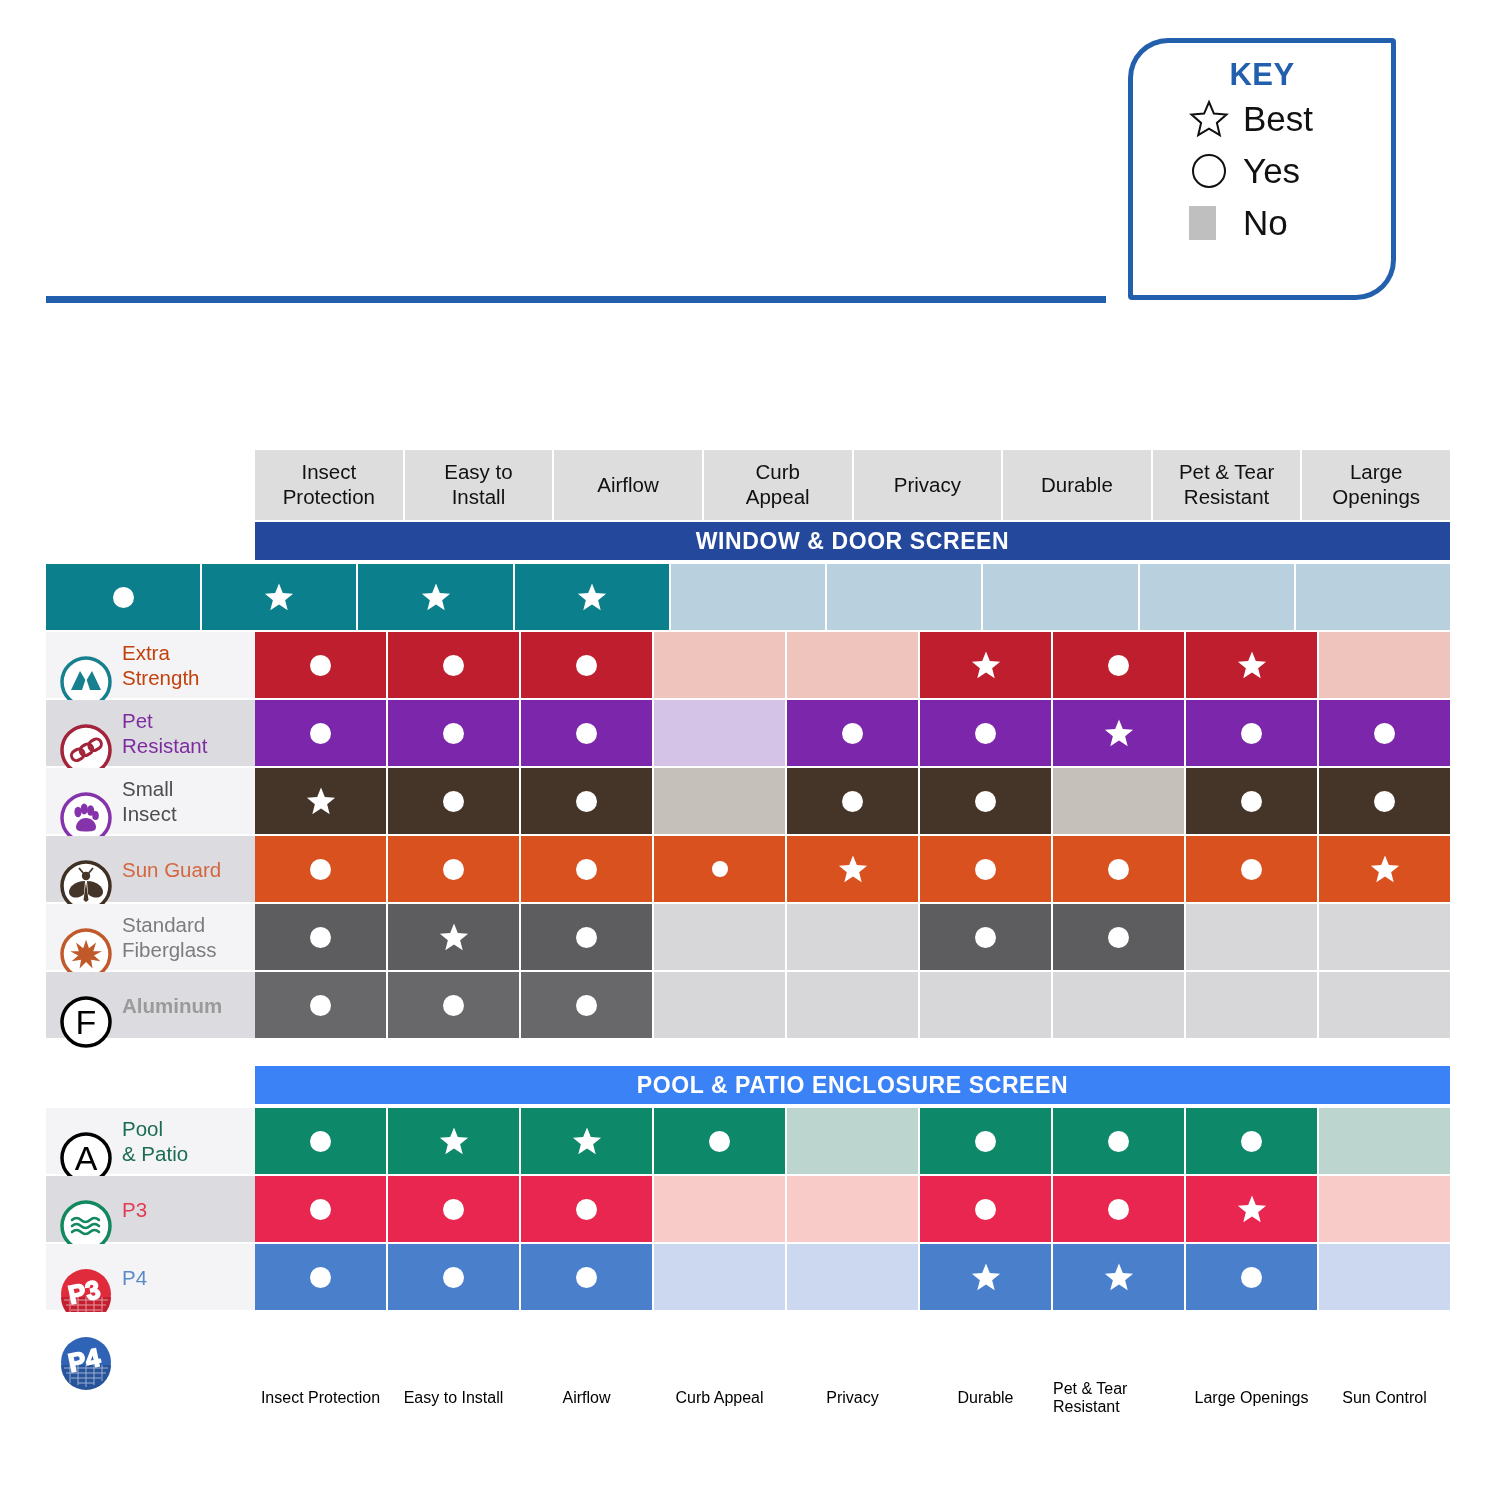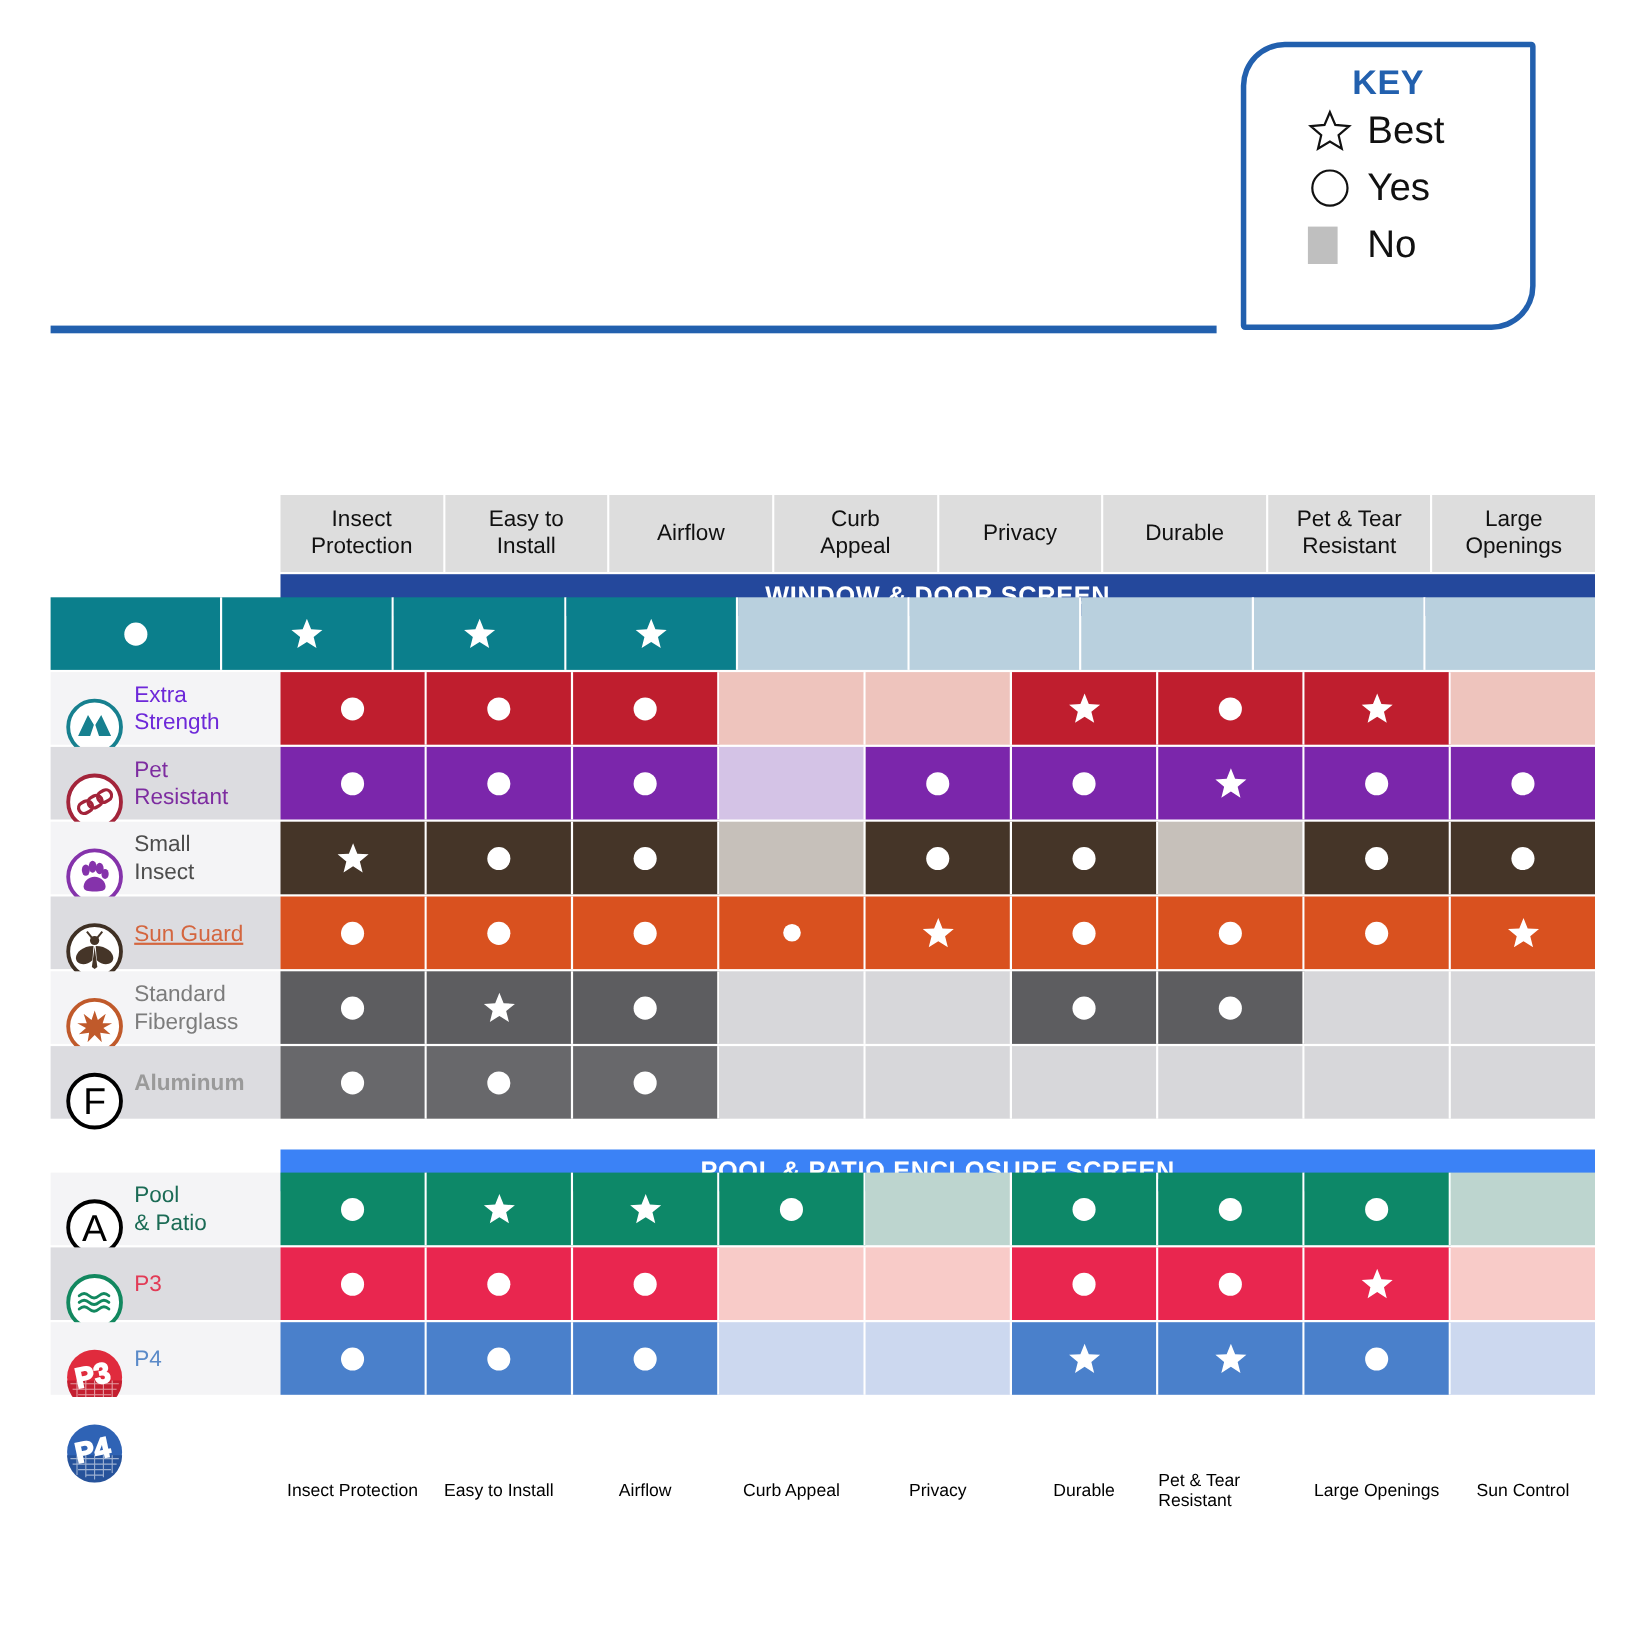--- a/index.html
+++ b/index.html
@@ -71,21 +71,21 @@
   .colhead-row .cell {
     background: #dddddd;
     font-size: 20.5px; color: #111111; text-align: center;
     line-height: 1.2; white-space: pre-line;
     height: 70px; font-weight: normal;
   }
   .colhead-row { margin-bottom: 2px; }
   .colfoot-row { margin-top: 2px; }
 
   
-  .banner-row { height: 21px; }
+  .banner-row { height: 42px; }
   .banner {
     flex: 1 1 auto; background: #24489c; color: #ffffff;
     font-weight: bold; font-size: 23px; letter-spacing: .6px;
     display: flex; align-items: center; justify-content: center;
     height: 38px;
   }
   .banner-spacer { width: 209px; flex: 0 0 209px; }
 
   .data-row { height: 66px; margin-bottom: 2px; }
   .data-row .cell { height: 66px; }
@@ -195,21 +195,21 @@
           <div class="cell" style="background: rgb(185, 208, 222);"></div>
         </div>
       </div>
       <div class="trow data-row">
         <div class="rowlabel" style="background: rgb(244, 244, 246);">
           <div class="icon-slot"><svg width="56" height="56" viewBox="0 0 56 56">
               <circle cx="28" cy="28" r="24" fill="#fff" stroke="#17808f" stroke-width="3.5"></circle>
         <path d="M13 36 L22 17 L28 27 L34 17 L43 36 Z" fill="#17808f"></path>
         <path d="M24 36 L28 24 L32 36 Z" fill="#fff"></path>
             </svg></div>
-          <div class="rl-text" style="color: #6d28d9;">Extra
+          <div class="rl-text" style="color: #c2410c;">Extra
 Strength</div>
         </div>
         <div class="cells">
           <div class="cell" style="background: rgb(191, 30, 46);">
             <span class="dot"></span>
           </div>
           <div class="cell" style="background: rgb(191, 30, 46);">
             <span class="dot"></span>
           </div>
           <div class="cell" style="background: rgb(191, 30, 46);">
@@ -333,21 +333,21 @@
               <circle cx="28" cy="28" r="24" fill="#fff" stroke="#3f3024" stroke-width="3.5"></circle>
         <g fill="#453528">
           <circle cx="28" cy="18" r="4.2"></circle>
           <path d="M26 16 L21 10" stroke="#453528" stroke-width="1.8"></path>
           <path d="M30 16 L35 10" stroke="#453528" stroke-width="1.8"></path>
           <path d="M27 23 C17 23 11 29 11 34 C11 40 20 42 26 36 Z"></path>
           <path d="M29 23 C39 23 45 29 45 34 C45 40 36 42 30 36 Z"></path>
           <path d="M28 24 L25.5 42 L28 44 L30.5 42 Z"></path>
         </g>
             </svg></div>
-          <div class="rl-text" style="color: rgb(212, 102, 63); text-decoration: underline;">Sun Guard</div>
+          <div class="rl-text" style="color: rgb(212, 102, 63);">Sun Guard</div>
         </div>
         <div class="cells">
           <div class="cell" style="background: rgb(217, 81, 31);">
             <span class="dot"></span>
           </div>
           <div class="cell" style="background: rgb(217, 81, 31);">
             <span class="dot"></span>
           </div>
           <div class="cell" style="background: rgb(217, 81, 31);">
             <span class="dot"></span>

